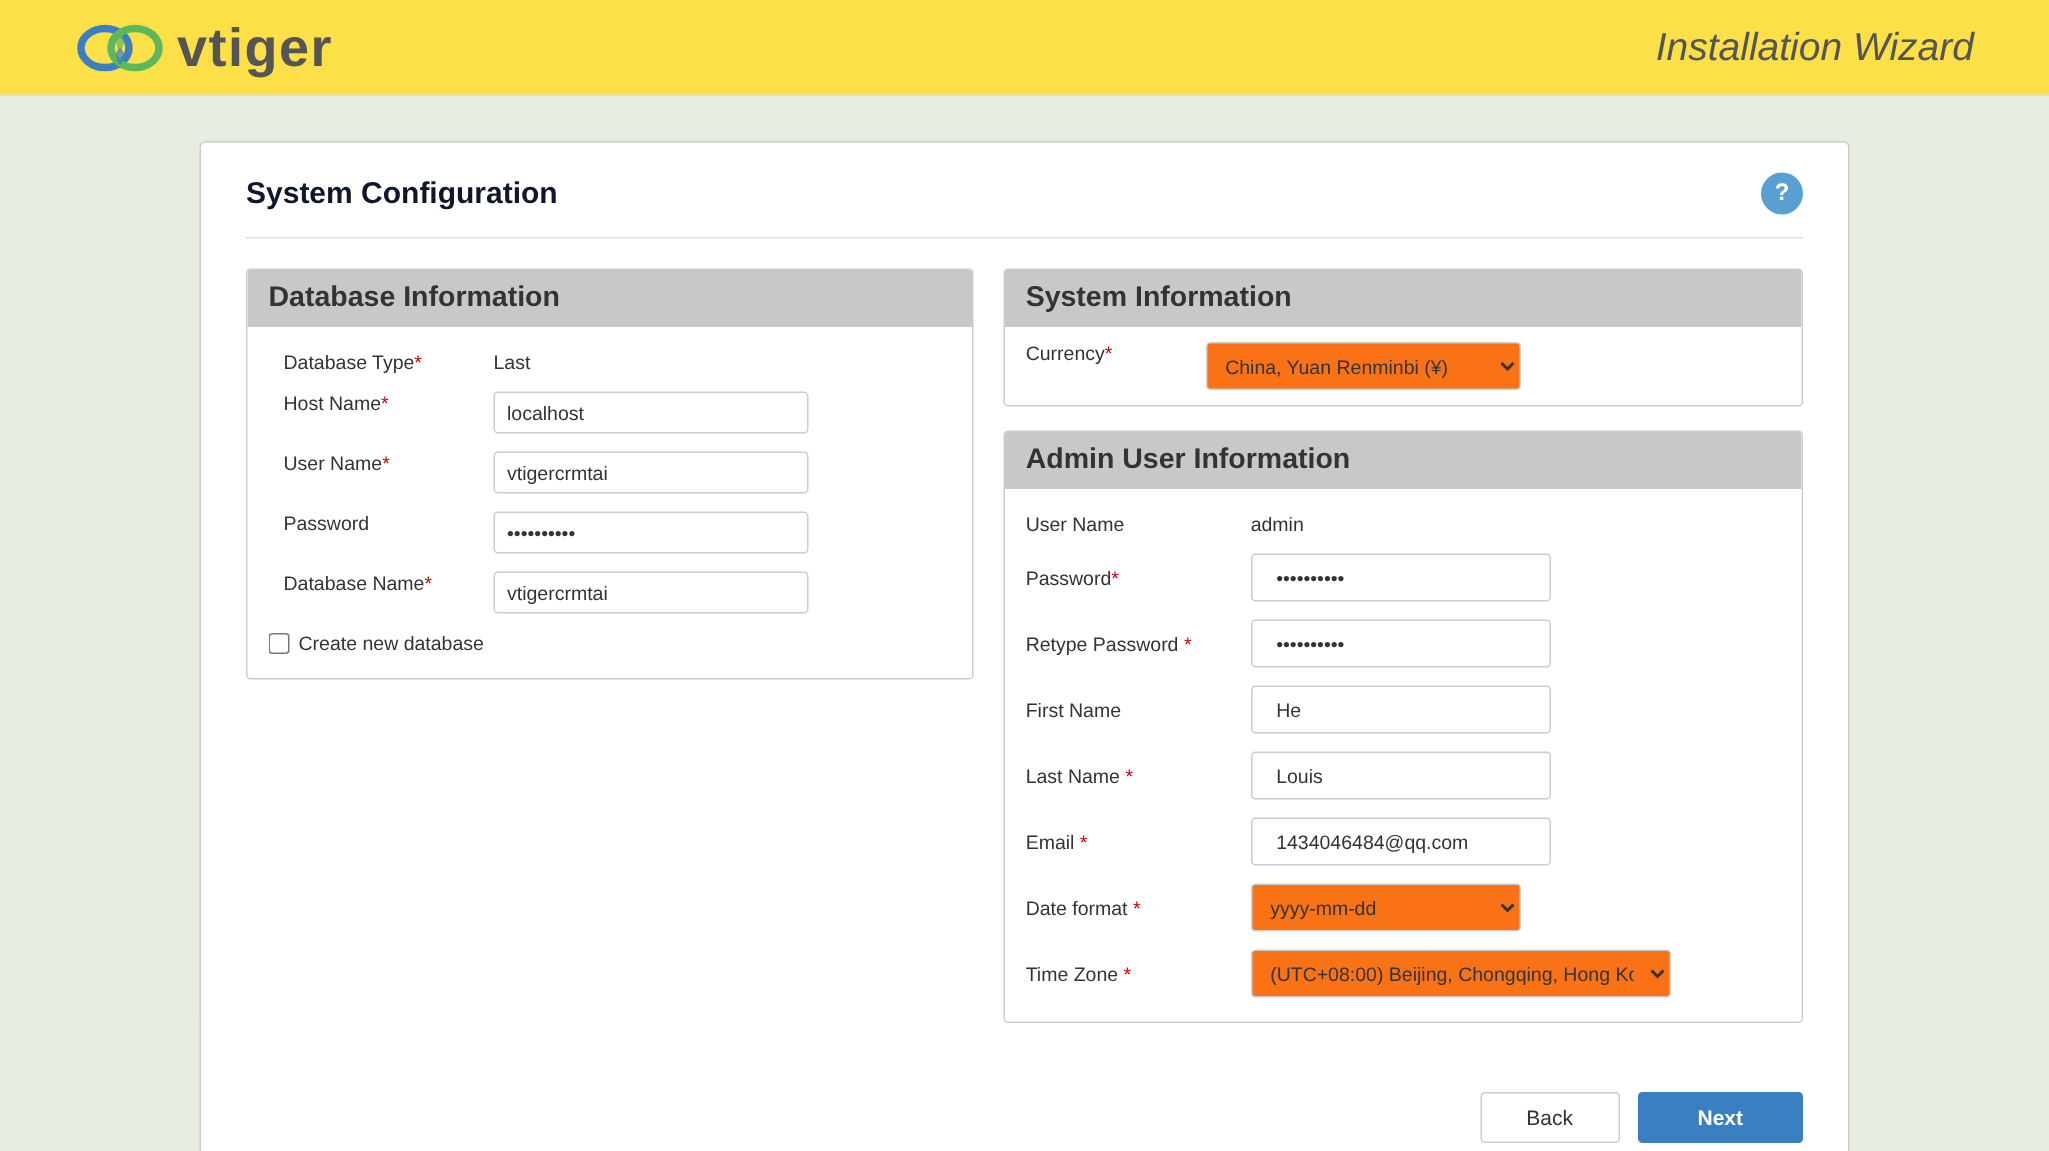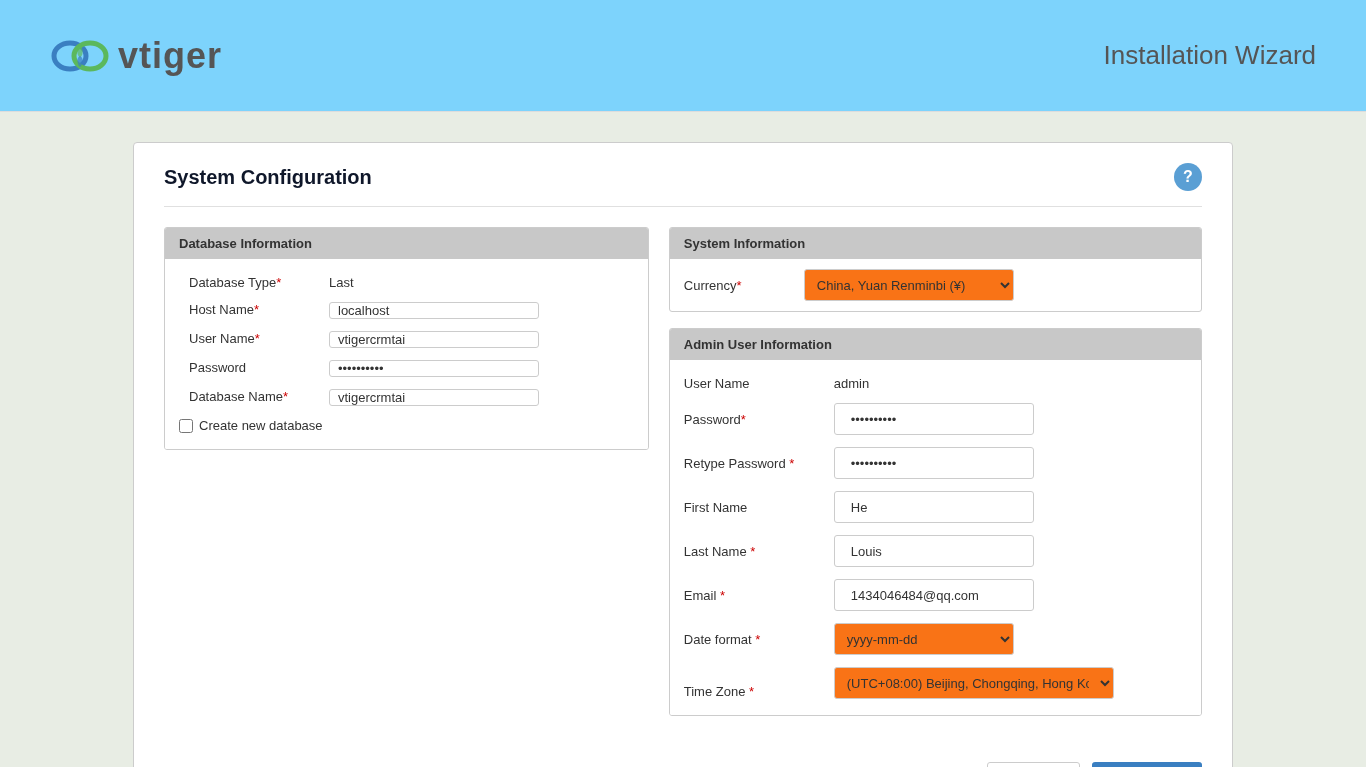--- a/index.html
+++ b/index.html
@@ -8,22 +8,22 @@
       font-family: Arial, sans-serif;
       font-size: 14px;
       color: #333;
       min-height: 767px;
     }
     
     .header {
       display: flex;
       align-items: center;
       justify-content: space-between;
-      padding: 28px 50px;
-      background: #7dd3fc;
+      padding: 4px 50px;
+      background: #fde047;
       border-bottom: 1px solid #ddd;
     }
     .logo-area {
       display: flex;
       align-items: center;
     }
     .logo-svg {
       width: 60px;
       height: 55px;
       margin-right: 8px;
@@ -31,20 +31,21 @@
     .logo-text {
       font-size: 36px;
       font-weight: bold;
       color: #555;
       letter-spacing: 1px;
     }
     .header-title {
       font-size: 26px;
       color: #555;
       font-weight: normal;
+      font-style: italic;
     }
 
     
     .main-container {
       max-width: 1100px;
       margin: 30px auto;
       background: #fff;
       border: 1px solid #ccc;
       border-radius: 4px;
       padding: 20px 30px 30px;
@@ -94,21 +95,21 @@
     .section-box {
       border: 1px solid #ccc;
       border-radius: 3px;
       overflow: hidden;
       margin-bottom: 16px;
     }
     .section-header {
       background: #c8c8c8;
       padding: 8px 14px;
       font-weight: bold;
-      font-size: 13px;
+      font-size: 19px;
       color: #333;
     }
     .section-body {
       padding: 16px 14px;
       background: #fff;
     }
 
     
     .form-row {
       display: flex;
@@ -131,21 +132,21 @@
     .form-value {
       font-size: 13px;
       color: #333;
     }
     .form-input {
       border: 1px solid #ccc;
       border-radius: 3px;
       padding: 5px 8px;
       font-size: 13px;
       width: 210px;
-      height: 17px;
+      height: 28px;
       color: #333;
     }
 
     
     .checkbox-row {
       display: flex;
       align-items: flex-end;
       margin-top: 6px;
       gap: 6px;
     }
@@ -179,21 +180,20 @@
     }
 
     
     .right-form-row {
       display: flex;
       align-items: center;
       margin-bottom: 12px;
     }
     .right-form-row:last-child {
       margin-bottom: 0;
-      align-items: flex-end;
     }
     .right-label {
       width: 150px;
       font-size: 13px;
       color: #333;
       flex-shrink: 0;
     }
     .right-label .required {
       color: #c00;
     }
@@ -231,21 +231,21 @@
       padding: 8px 40px;
       font-size: 14px;
       color: #fff;
       cursor: pointer;
       font-weight: bold;
     }
 
     
     .currency-row {
       display: flex;
-      align-items: center;
+      align-items: flex-start;
       padding: 10px 14px;
     }
     .currency-label {
       width: 120px;
       font-size: 13px;
       color: #333;
     }
     .currency-label .required {
       color: #c00;
     }

